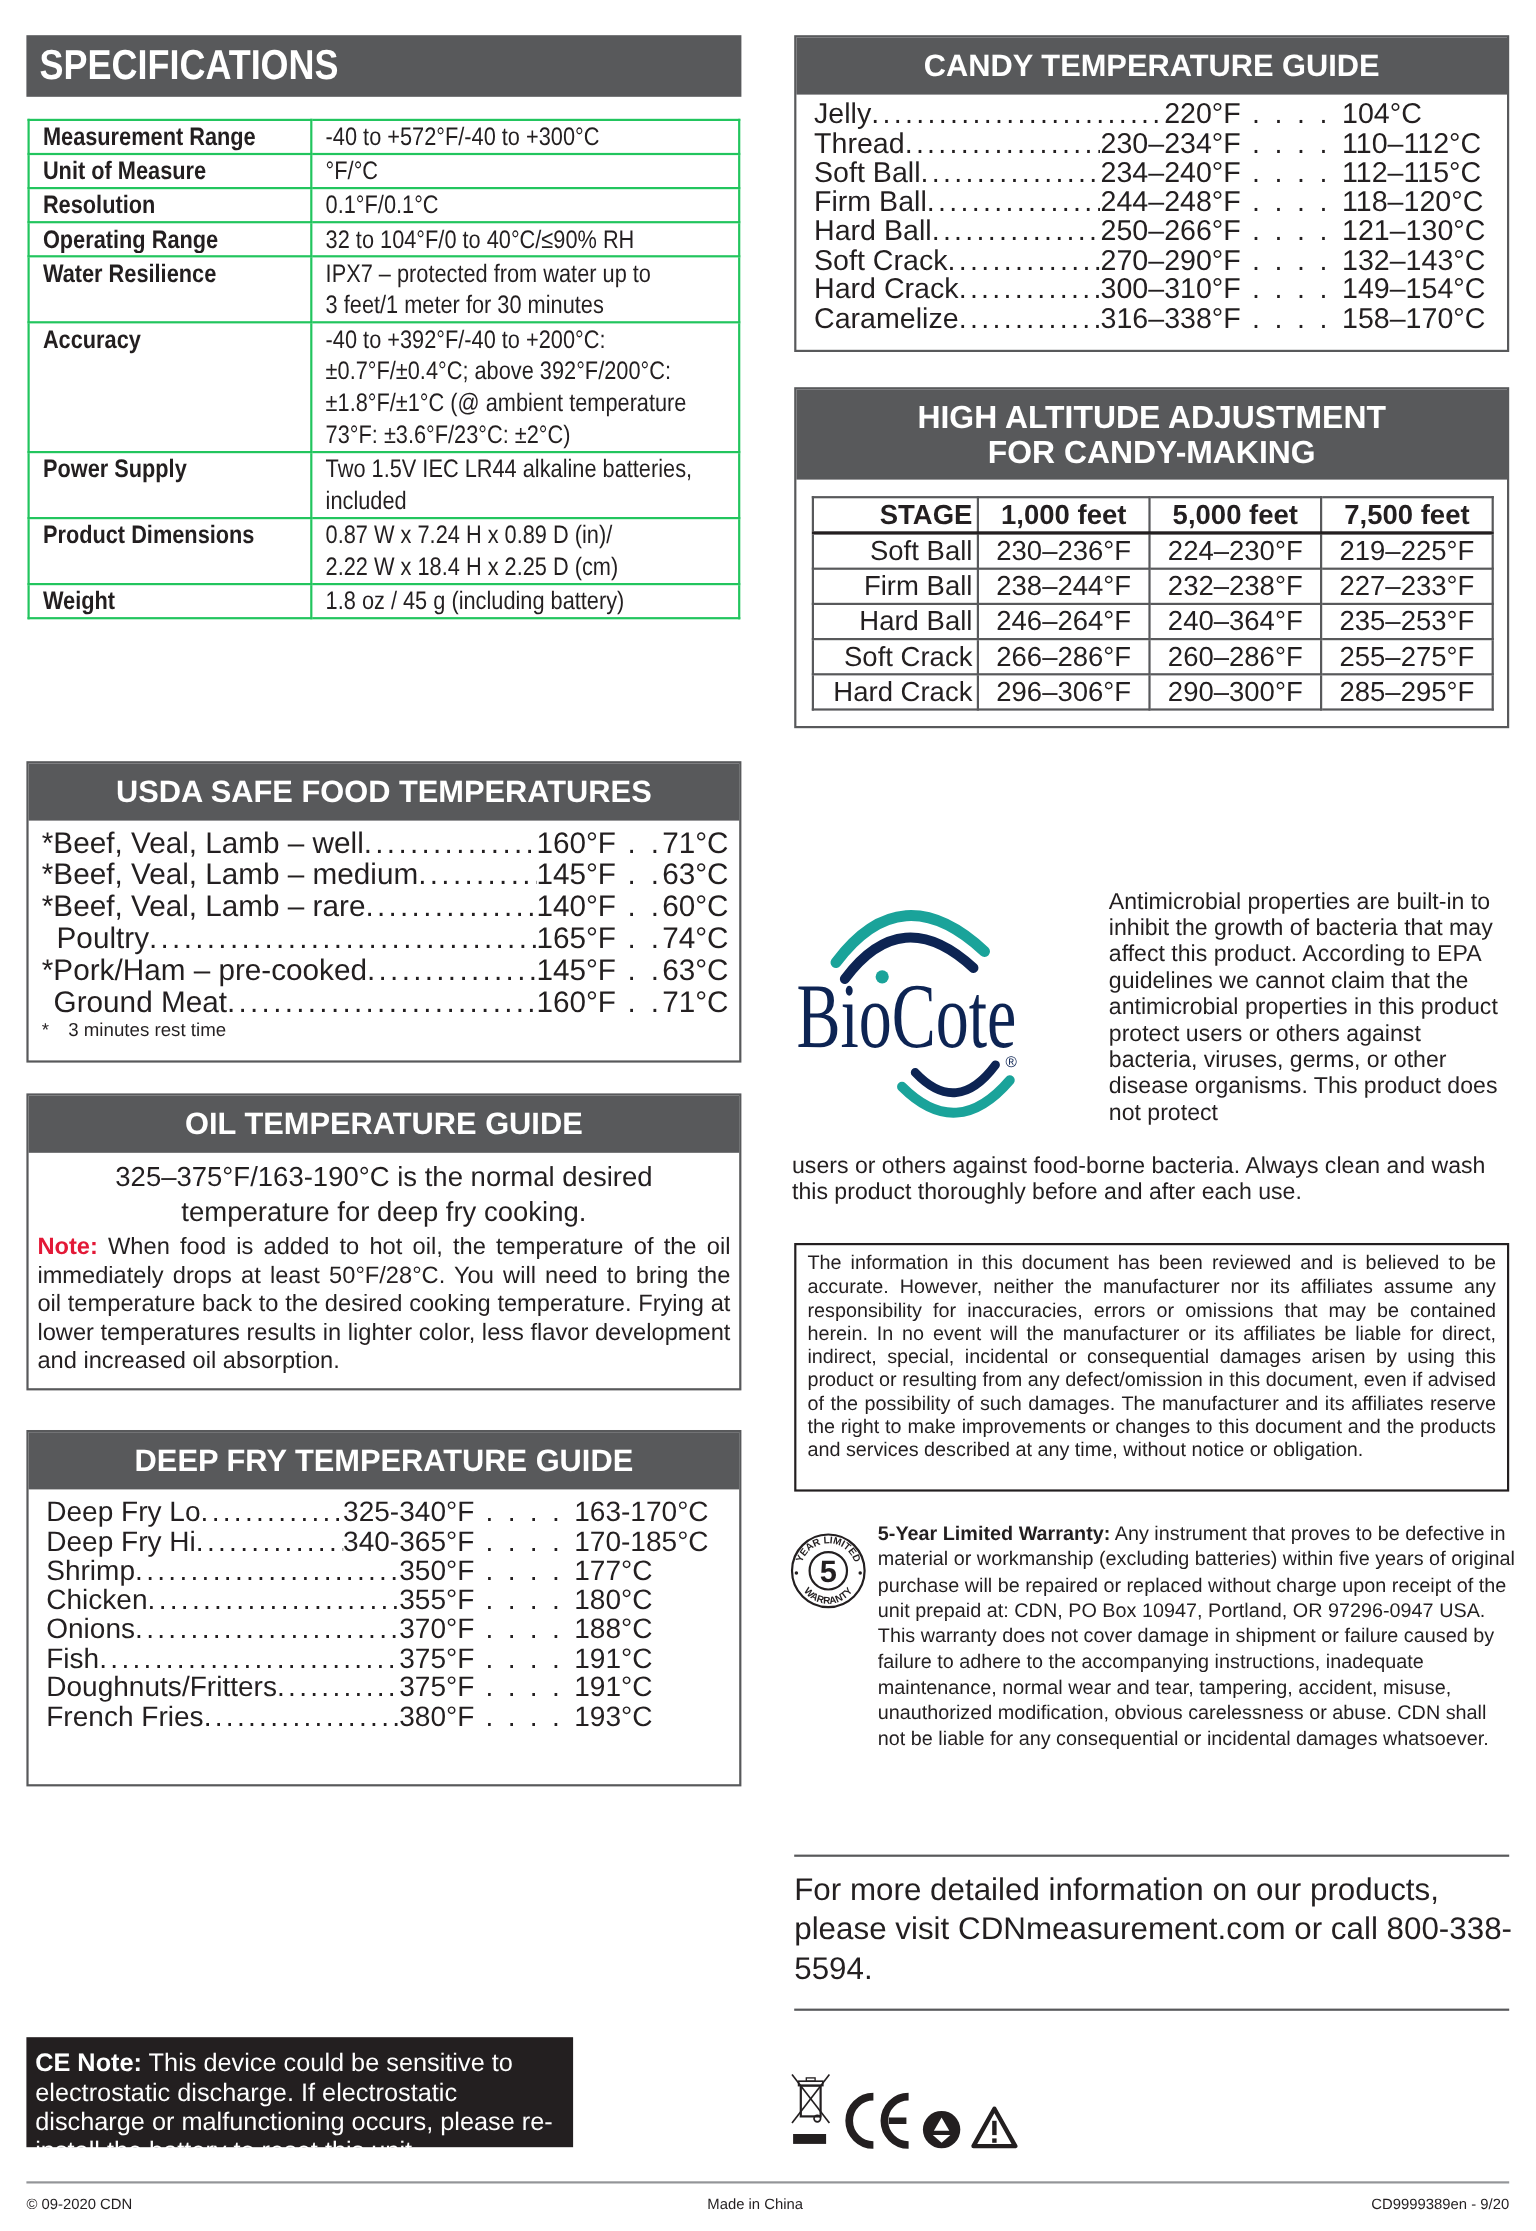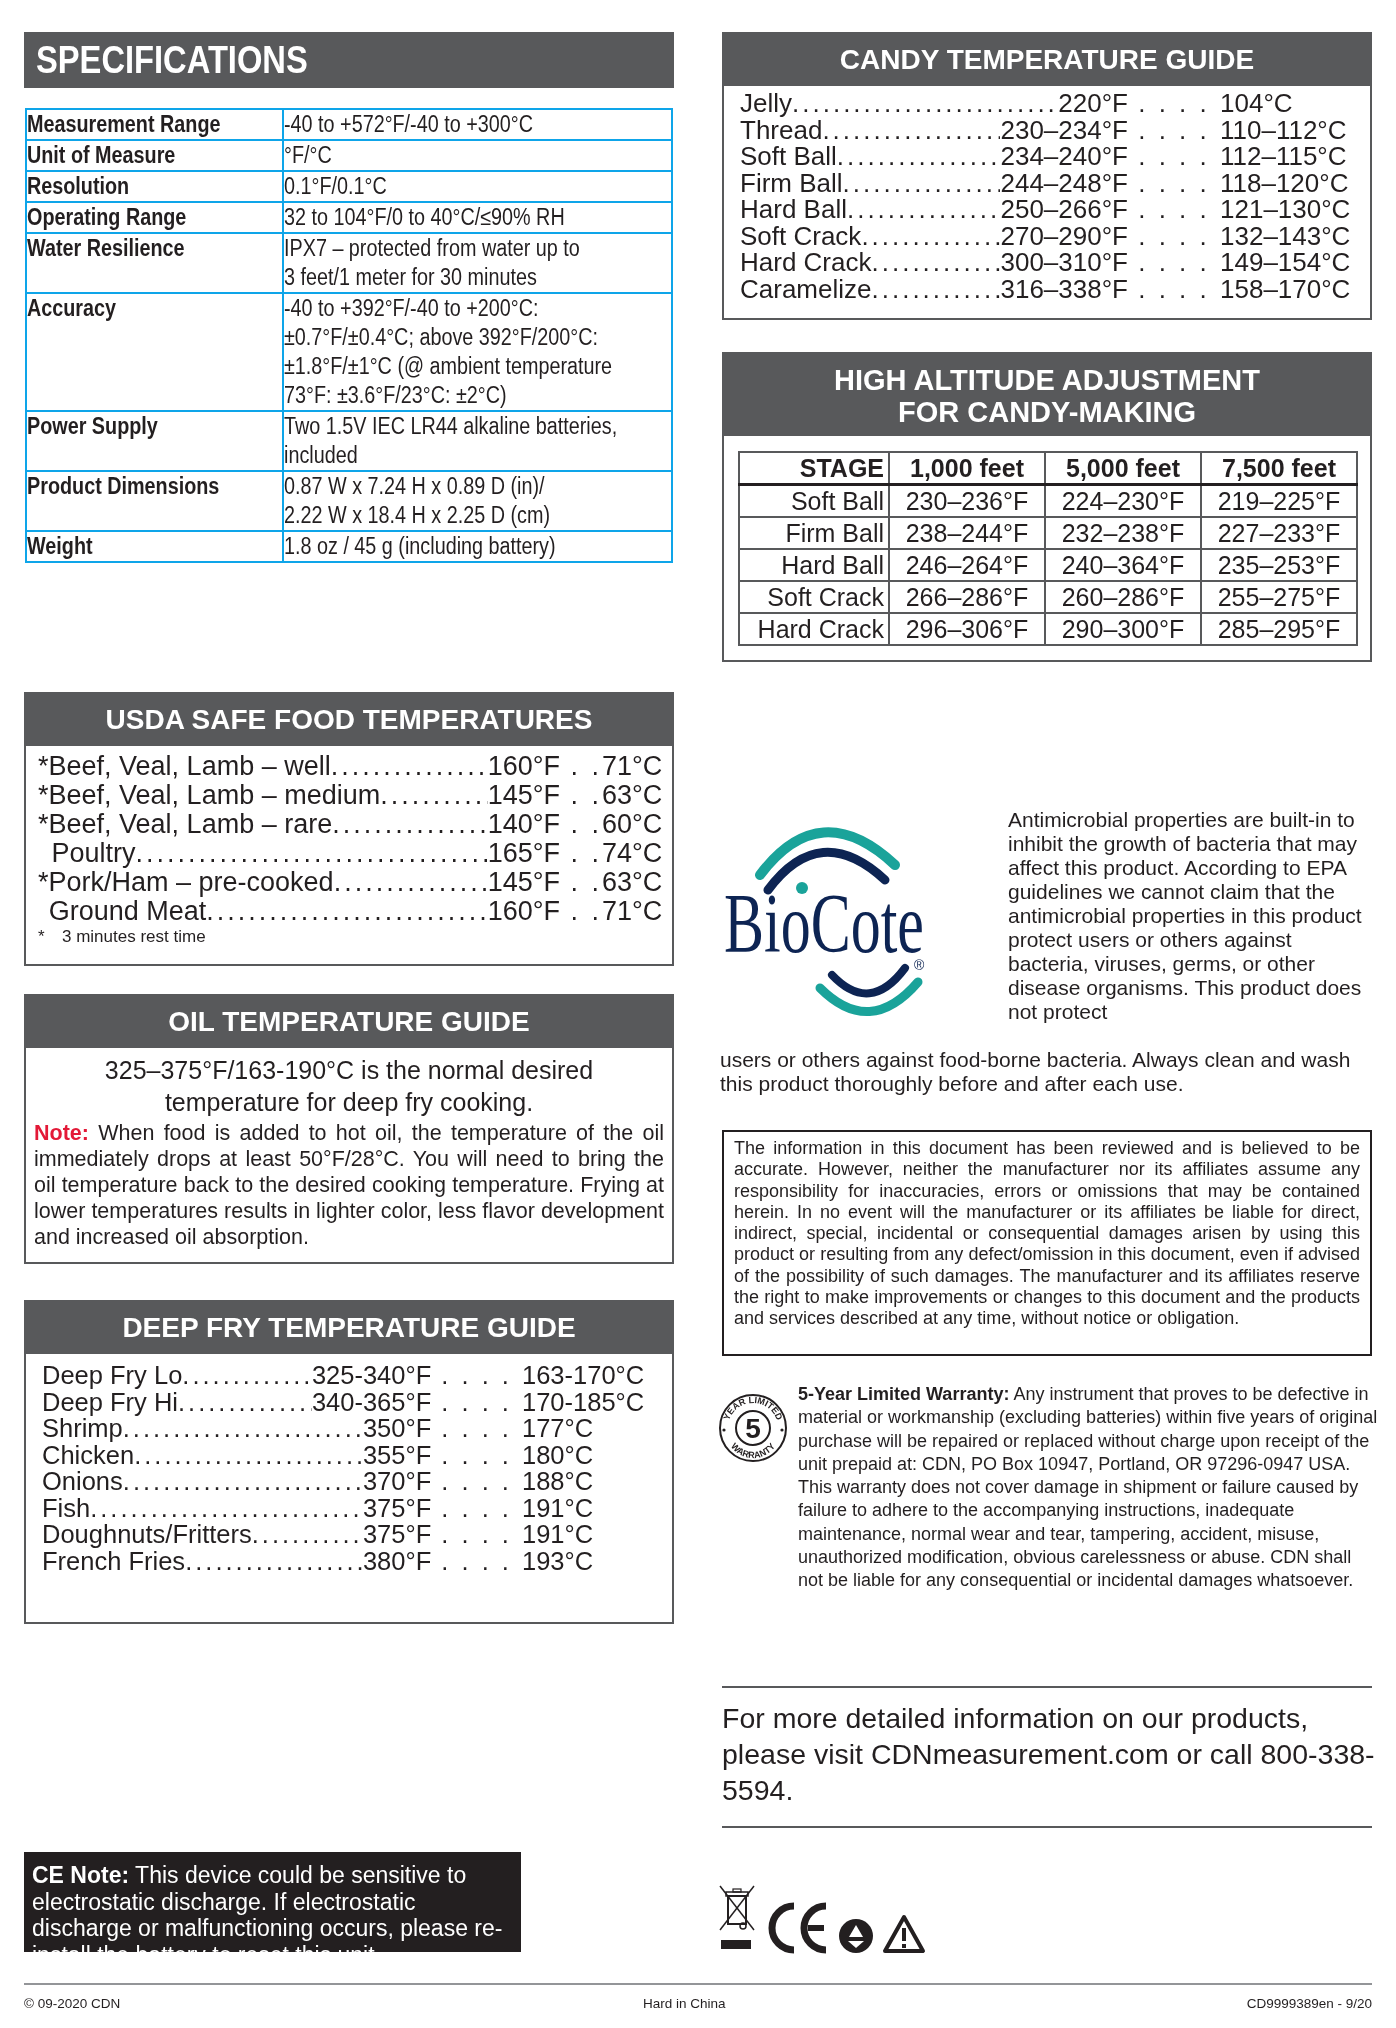--- a/index.html
+++ b/index.html
@@ -21,21 +21,21 @@
     background: #58595b; color: #fff; font-weight: bold;
     font-size: 38px; line-height: 56px; padding-left: 12px;
     font-family: "Liberation Sans Narrow", "Liberation Sans", sans-serif;
     transform-origin: left center;
   }
   #spec-title span { display: inline-block; transform: scaleX(0.86); transform-origin: left center; }
   #spec-table {
     left: 25px; top: 108px; width: 648px; border-collapse: collapse;
     font-size: 23px; line-height: 29px;
   }
-  #spec-table td { border: 2px solid #0ea5e9; padding: 0 0; vertical-align: top; }
+  #spec-table td { border: 2px solid #22c55e; padding: 0 12px; vertical-align: top; }
   #spec-table td.k { width: 257px; font-weight: bold; }
   #spec-table td span { display: inline-block; transform: scaleX(0.86); transform-origin: left center; white-space: pre-line; width: 116%; }
 
   
   #candy { left: 722px; top: 32px; width: 650px; height: 288px; }
   .sec-hdr { height: 52px; font-size: 28px; line-height: 52px; }
   .leader-list { padding: 4px 0 0 16px; font-size: 26px; line-height: 26.5px; }
   .leader-row { white-space: pre; }
 
   
@@ -316,14 +316,14 @@
   </svg>
   <svg width="44" height="40" viewBox="0 0 44 40">
     <path d="M22 3 L41 37 L3 37 Z" fill="none" stroke="#231f20" stroke-width="4" stroke-linejoin="round"></path>
     <rect x="20" y="14" width="4" height="13" fill="#231f20"></rect>
     <rect x="20" y="30" width="4" height="4" fill="#231f20"></rect>
   </svg>
 </div>
 
 <div id="footer-rule" class="abs"></div>
 <div id="foot-left" class="abs foot">© 09-2020 CDN</div>
-<div id="foot-mid" class="abs foot">Hard in China</div>
+<div id="foot-mid" class="abs foot">Made in China</div>
 <div id="foot-right" class="abs foot">CD9999389en - 9/20</div>
 
 </body></html>

